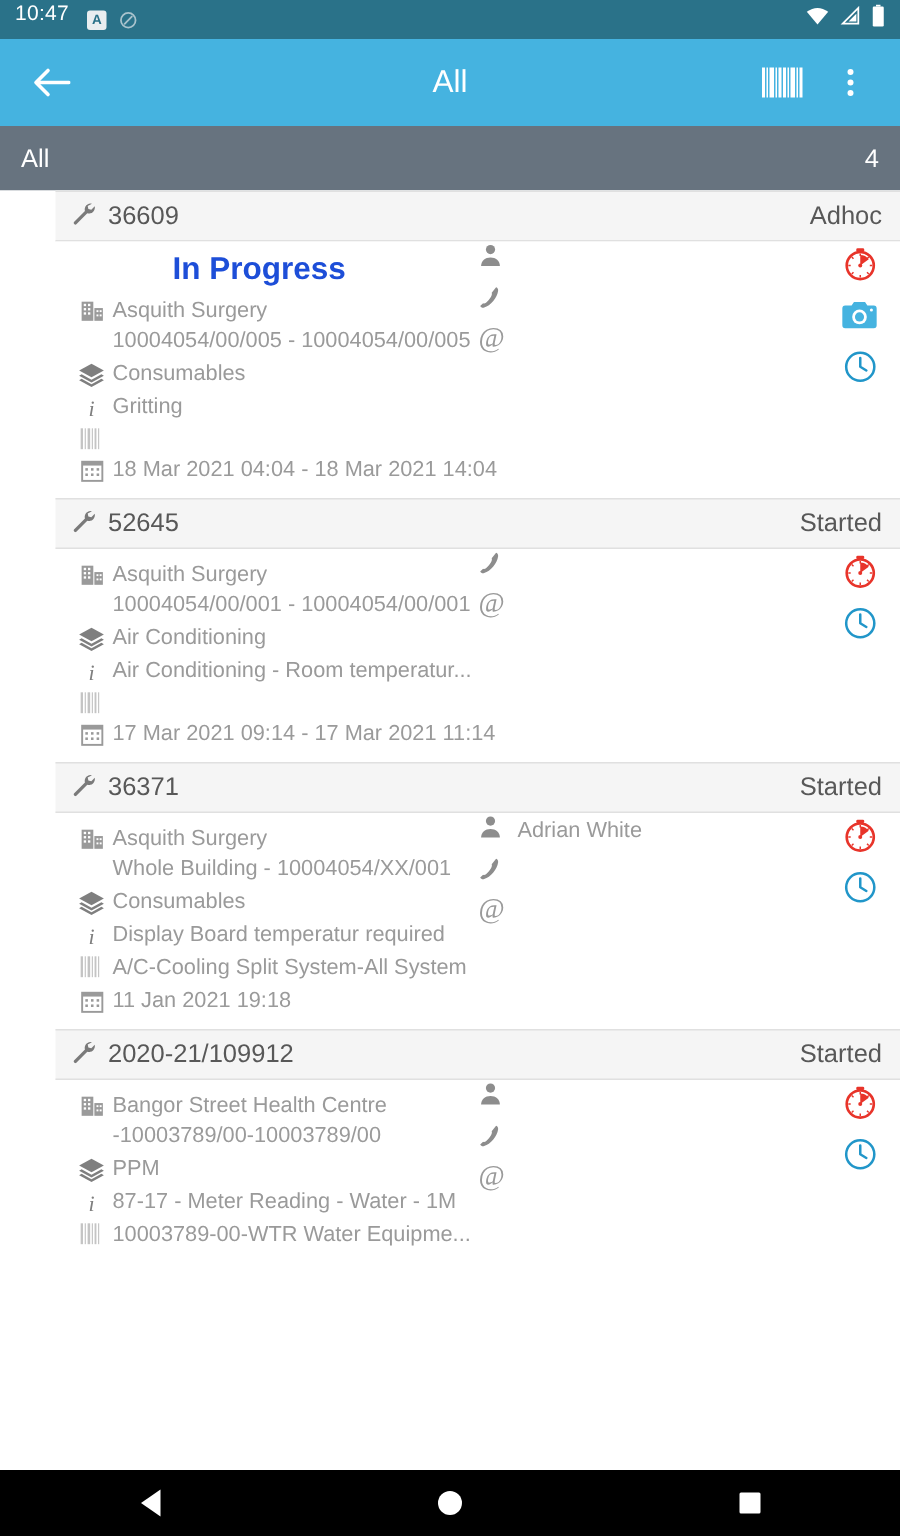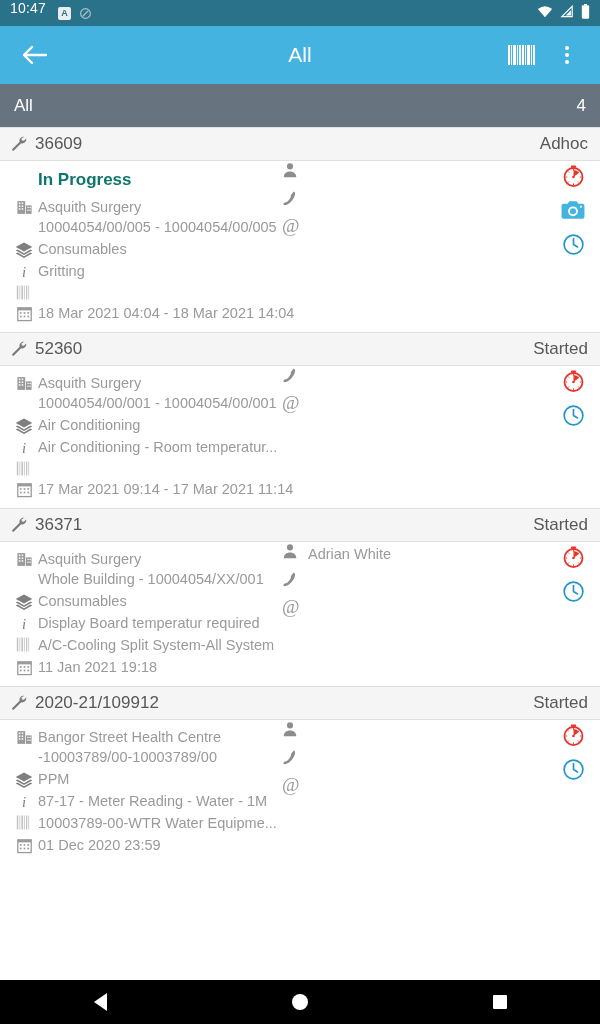--- a/index.html
+++ b/index.html
@@ -46,37 +46,37 @@
   .dots i { width:4px; height:4px; border-radius:50%; background:#ffffff; display:block; }
 
   
   .filterbar {
     height:43px; background:#67737f; flex:none; color:#ffffff;
     display:flex; align-items:center; justify-content:space-between;
     padding:0 14px; font-size:17px;
   }
 
   
-  .list { flex:1; overflow:hidden; background:#ffffff; }
+  .list { flex:1; overflow:hidden; background:#ffffff;padding-left:37px; }
 
   .card-header {
     background:#f5f5f5;
     border-top:1px solid #e0e0e0;
     border-bottom:1px solid #e0e0e0;
     height:34px; display:flex; align-items:center;
     padding:0 12px 0 10px; gap:8px;
   }
   .card-header .wo-num { font-size:17px; color:#585858; }
   .card-header .wo-status { margin-left:auto; font-size:17px; color:#585858; }
 
   .card-body { position:relative; padding:6px 0 8px 0; background:#ffffff; }
 
   .status-line {
-    color:#0f766e; font-weight:bold; font-size:17px;
-    padding:3px 0 6px 38px; line-height:20px;
+    color:#1d4ed8; font-weight:bold; font-size:21px;
+    padding:3px 0 6px 38px; line-height:20px;margin-left:40px;
   }
 
   .row { display:flex; align-items:flex-start; padding:1px 0 1px 10px; min-height:20px; }
   .row .ic { width:28px; flex:none; display:flex; justify-content:center; padding-top:2px; }
   .row .txt { font-size:14.5px; color:#9a9a9a; line-height:20px; white-space:pre-line; }
   .row.empty .txt { min-height:18px; }
 
   
   .contact-col { position:absolute; top:0; left:282px; width:240px; }
   .contact-item { display:flex; align-items:flex-start; gap:10px; height:28px; }
@@ -304,21 +304,21 @@
               <circle cx="13" cy="13" r="10.6" fill="none" stroke="#2196c9" stroke-width="1.9"></circle>
               <path d="M13 6.4 L13 13 L17.6 15.8" fill="none" stroke="#2196c9" stroke-width="1.9" stroke-linecap="round" stroke-linejoin="round"></path>
             </svg>
           </span>
         </div>
       </div>
       <div class="card-header">
         <span class="ic-wrench"><svg width="17" height="17" viewBox="0 0 24 24">
             <path d="M20.2 3.9a5.6 5.6 0 0 0-6.6 7L3.3 21.2a1.6 1.6 0 0 0 2.2 2.2L15.8 13a5.6 5.6 0 0 0 7-6.6l-3.2 3.2-2.8-.6-.6-2.8z" fill="#7a7a7a"></path>
           </svg></span>
-     <span class="wo-num">52360</span>
+     <span class="wo-num">52645</span>
      <span class="wo-status">Started</span>
       </div>
       <div class="card-body">
         <div class="row ">
             <span class="ic">
             <svg width="17" height="17" viewBox="0 0 24 24">
               <rect x="2" y="3" width="11" height="18" fill="#9a9a9a"></rect>
               <rect x="14" y="9" width="8" height="12" fill="#9a9a9a"></rect>
               <g fill="#ffffff">
                 <rect x="4" y="5" width="2.2" height="2.2"></rect>
@@ -604,37 +604,20 @@
                 <rect x="4.5" y="0" width="1" height="18"></rect>
                 <rect x="7" y="0" width="2.2" height="18"></rect>
                 <rect x="10.6" y="0" width="1" height="18"></rect>
                 <rect x="13" y="0" width="1.6" height="18"></rect>
                 <rect x="16" y="0" width="1" height="18"></rect>
               </g>
             </svg>
           </span>
             <span class="txt">10003789-00-WTR   Water Equipme...</span>
           </div>
-        <div class="row ">
-            <span class="ic">
-            <svg width="17" height="17" viewBox="0 0 24 24">
-              <rect x="2.5" y="4" width="19" height="18" fill="none" stroke="#9a9a9a" stroke-width="1.8"></rect>
-              <rect x="2.5" y="4" width="19" height="3.6" fill="#9a9a9a"></rect>
-              <g fill="#9a9a9a">
-                <rect x="5.5" y="10" width="2.4" height="2.4"></rect>
-                <rect x="10.8" y="10" width="2.4" height="2.4"></rect>
-                <rect x="16.1" y="10" width="2.4" height="2.4"></rect>
-                <rect x="5.5" y="15" width="2.4" height="2.4"></rect>
-                <rect x="10.8" y="15" width="2.4" height="2.4"></rect>
-                <rect x="16.1" y="15" width="2.4" height="2.4"></rect>
-              </g>
-            </svg>
-          </span>
-            <span class="txt">01 Dec 2020 23:59</span>
-          </div>
         <div class="contact-col">
       <div class="contact-item">
         <span><svg width="16" height="18" viewBox="0 0 24 24">
                 <circle cx="12" cy="6.6" r="4.6" fill="#8d8d8d"></circle>
                 <path d="M2.6 23c0-5.4 4.2-8.6 9.4-8.6s9.4 3.2 9.4 8.6z" fill="#8d8d8d"></path>
               </svg></span>
         <span class="cname"></span>
       </div>
       <div class="contact-item">
         <span><svg width="16" height="18" viewBox="0 0 24 24">

